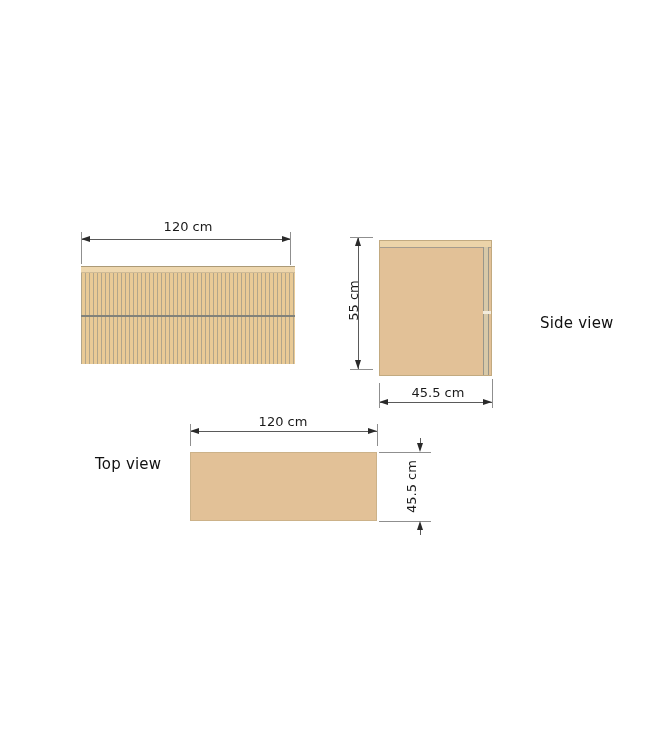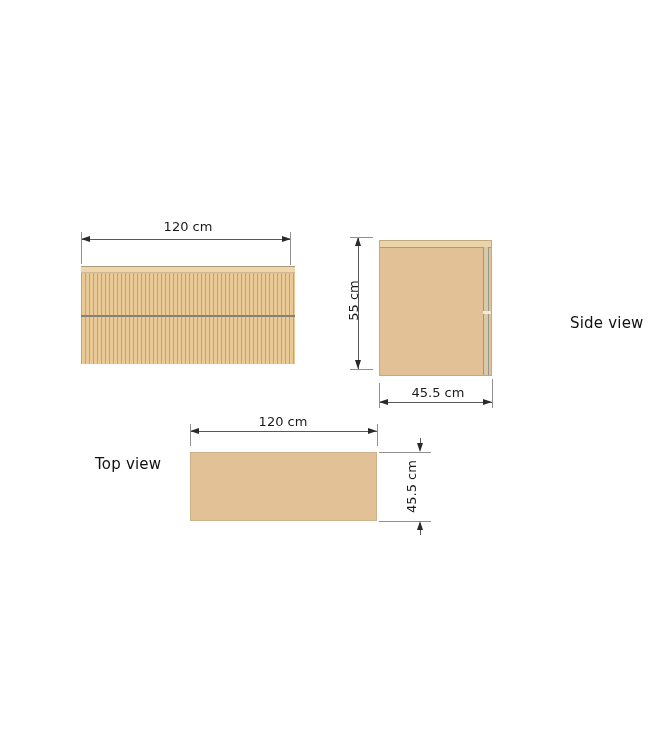--- a/index.html
+++ b/index.html
@@ -47,21 +47,21 @@
   .sv-ar-u{left:355px;top:237px;}
   .sv-ar-d{left:355px;top:360px;}
   .sv-tick-t{left:350px;top:237px;width:23px;}
   .sv-tick-b{left:350px;top:369px;width:23px;}
   .sv-dlabel{left:398px;top:385px;width:80px;}
   .sv-dimline-b{left:379px;top:402px;width:113px;}
   .sv-bar-l{left:379px;top:399px;}
   .sv-bar-r{left:483px;top:399px;}
   .sv-bext-l{left:379px;top:383px;height:25px;}
   .sv-bext-r{left:492px;top:379px;height:29px;}
-  .sv-name{left:570px;top:315px;}
+  .sv-name{left:540px;top:315px;}
 
   
   .tv-name{left:95px;top:456px;}
   .tv-wlabel{left:243px;top:414px;width:80px;}
   .tv-dimline{left:190px;top:431px;width:187px;}
   .tv-ar-l{left:190px;top:428px;}
   .tv-ar-r{left:368px;top:428px;}
   .tv-ext-l{left:190px;top:424px;height:22px;}
   .tv-ext-r{left:377px;top:424px;height:22px;}
   .tv-rect{position:absolute;left:190px;top:452px;width:187px;height:69px;box-sizing:border-box;

